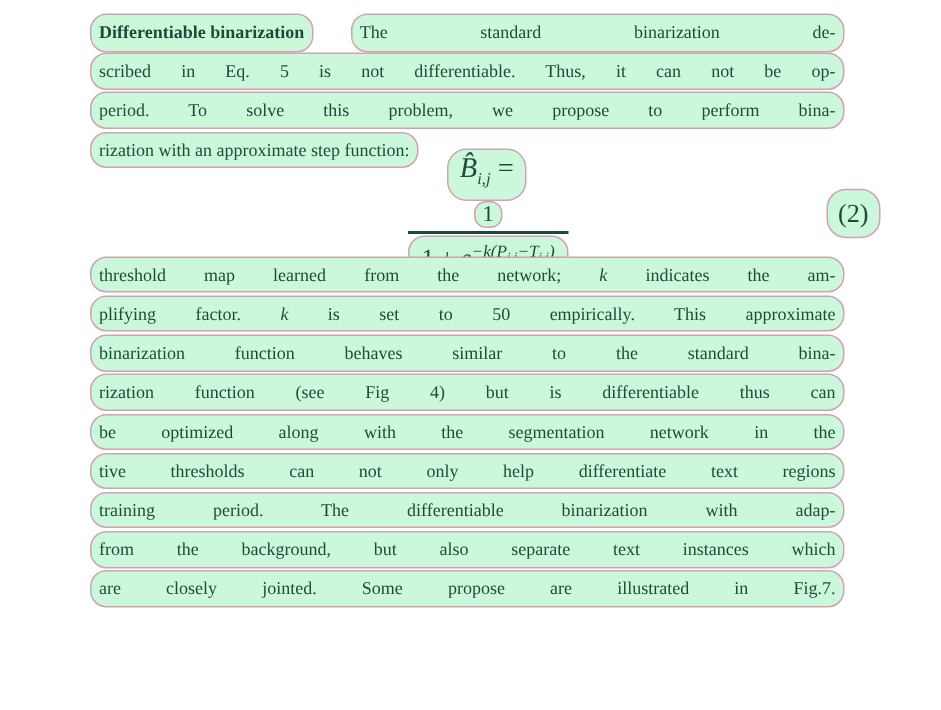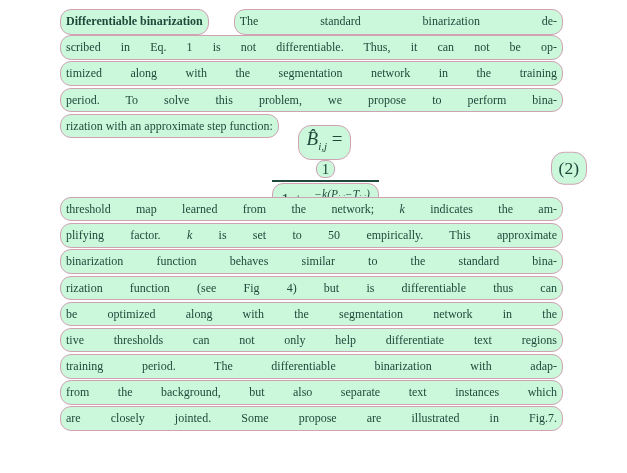--- a/index.html
+++ b/index.html
@@ -99,24 +99,21 @@
 <body>
 
 <div class="page">
   <div class="column">
 
     <div class="line line-first">
       <span class="bubble fit heading">Differentiable binarization</span>
       <span class="bubble rest">The standard binarization de-</span>
     </div>
     <div class="line">
-      <span class="bubble full">scribed in Eq. 1 is not differentiable. Thus, it can not be op-</span>
-    </div>
-    <div class="line">
-      <span class="bubble full">timized along with the segmentation network in the training</span>
+      <span class="bubble full">scribed in Eq. 5 is not differentiable. Thus, it can not be op-</span>
     </div>
     <div class="line">
       <span class="bubble full">period. To solve this problem, we propose to perform bina-</span>
     </div>
     <div class="line">
       <span class="bubble fit">rization with an approximate step function:</span>
     </div>
 
     <div class="equation-row">
       <div class="eq-group">

